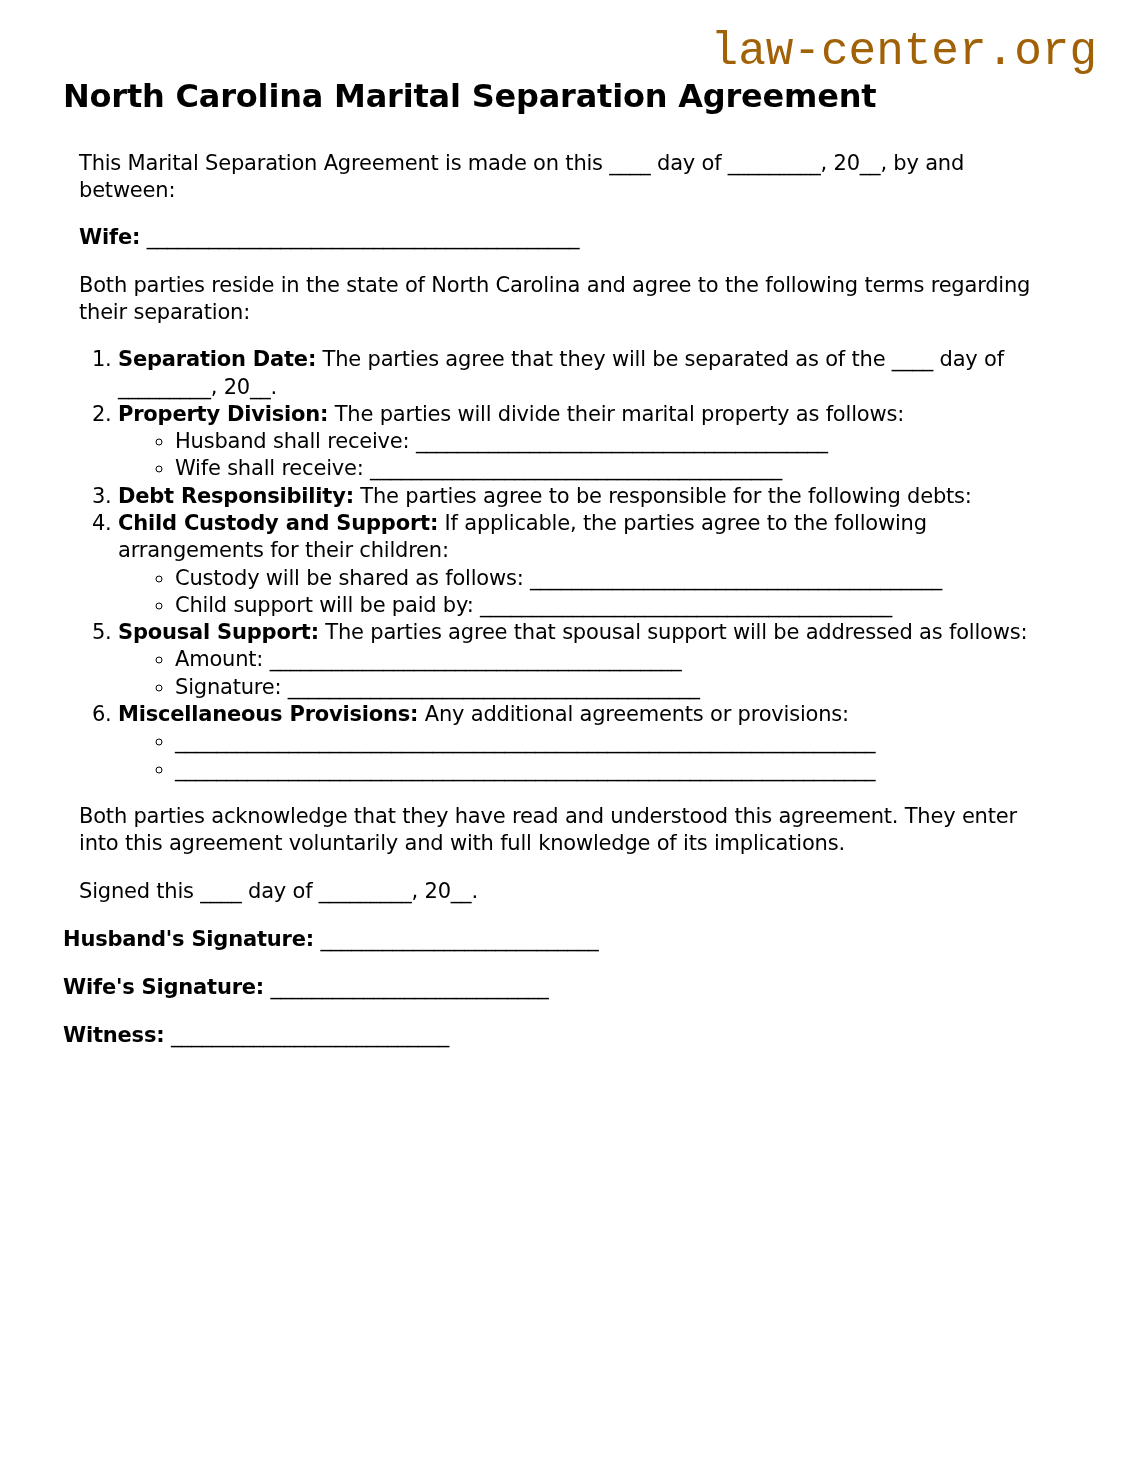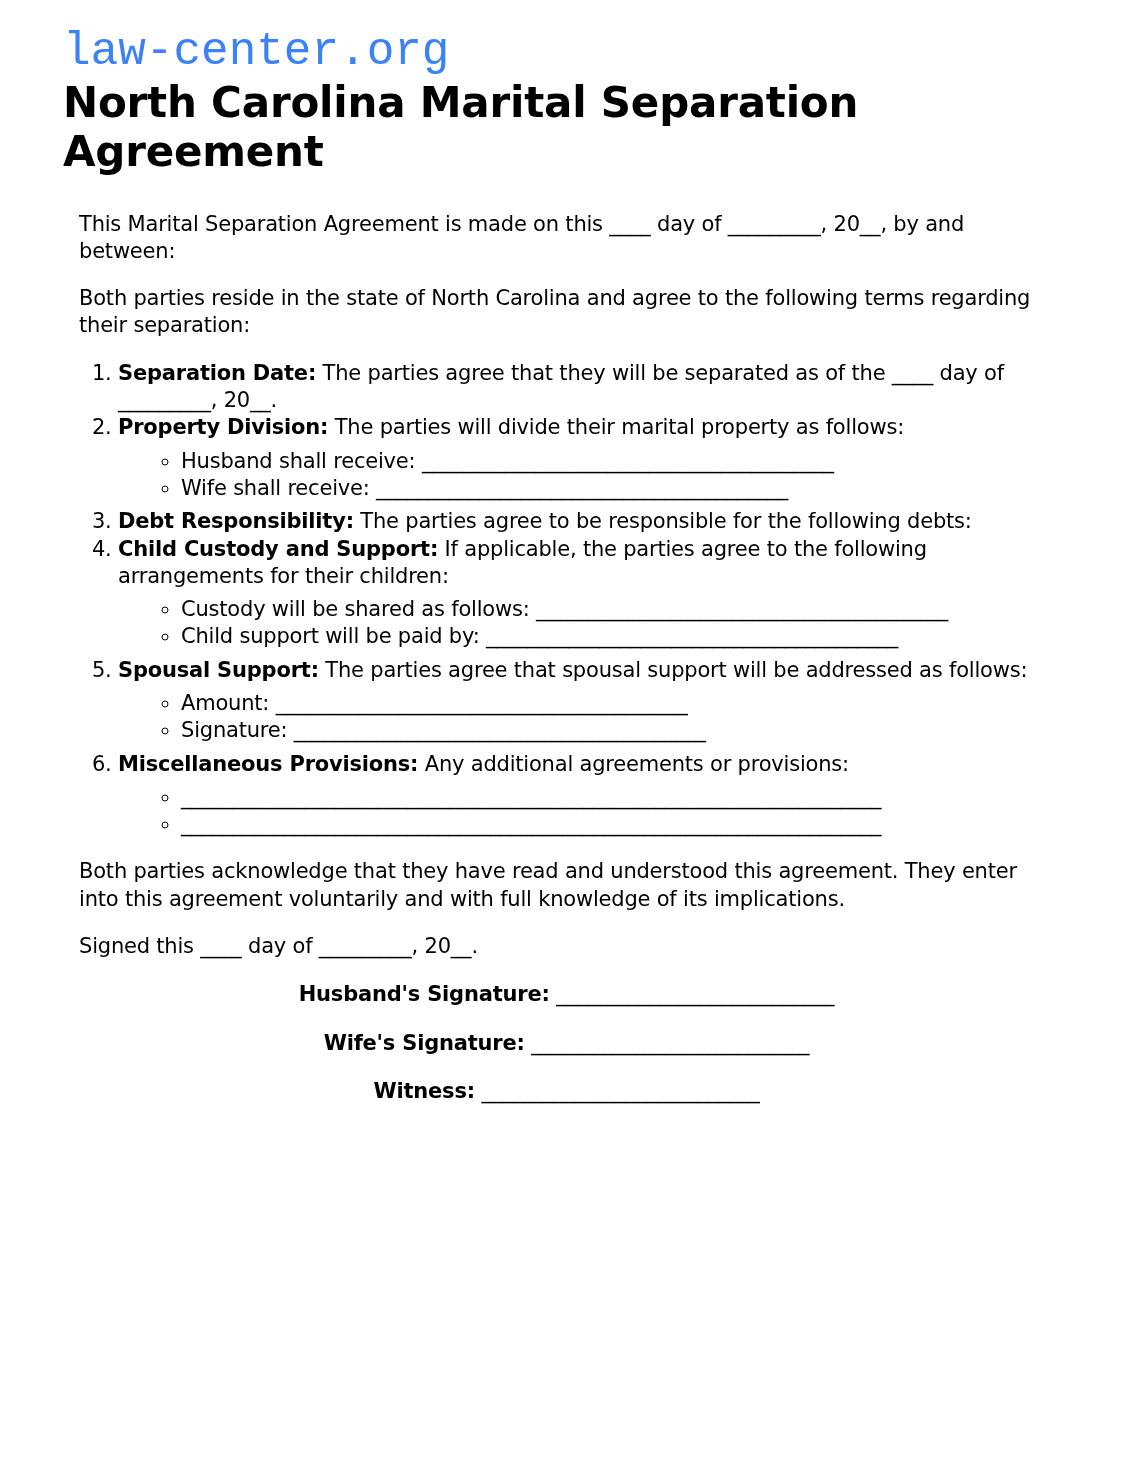--- a/index.html
+++ b/index.html
@@ -17,58 +17,60 @@
   }
   .page {
     width: 1133px;
     height: 1466px;
     padding: 24px 63px 0 63px;
   }
   .watermark {
     font-family: "Liberation Mono", monospace;
     font-size: 46px;
     line-height: 1.05;
-    color: #3b82f6;
+    color: #a16207;
+    text-align: right;
     margin: 4px -27px 0 0;
     letter-spacing: 0;
     white-space: nowrap;
   }
   h1.doc-title {
-    font-size: 42px;
+    font-size: 32px;
     line-height: 1.17;
     font-weight: bold;
     margin: 2px 0 34px 0;
   }
   p { margin: 20px 16px; }
   .blank { font-weight: normal; white-space: nowrap; }
   ol.terms {
     margin: 20px 0;
     padding-left: 55px;
   }
   ol.terms > li { margin: 0; padding: 0; }
   ul.subs {
-    margin: 6px;
+    margin: 0;
     padding-left: 57px;
     list-style-type: circle;
   }
   ul.subs > li { margin: 0; padding: 0; }
-  .sig p { margin: 21px 0; text-align: center; }
+  .sig p { margin: 21px 0; }
 </style>
 </head>
 <body>
 
 <div class="page">
 
   <div class="watermark">law-center.org</div>
 
   <h1 class="doc-title">North Carolina Marital Separation Agreement</h1>
 
   <p>This Marital Separation Agreement is made on this ____ day of _________, 20__, by and between:</p>
 
 
+  <p><strong>Wife:</strong> <span class="blank">__________________________________________</span></p>
 
   <p>Both parties reside in the state of North Carolina and agree to the following terms regarding their separation:</p>
 
   <ol class="terms">
 
     <li><strong>Separation Date:</strong><span> The parties agree that they will be separated as of the ____ day of _________, 20__.</span></li>
 
     <li><strong>Property Division:</strong><span> The parties will divide their marital property as follows:</span>
       <ul class="subs">
         <li>Husband shall receive: ________________________________________</li>

